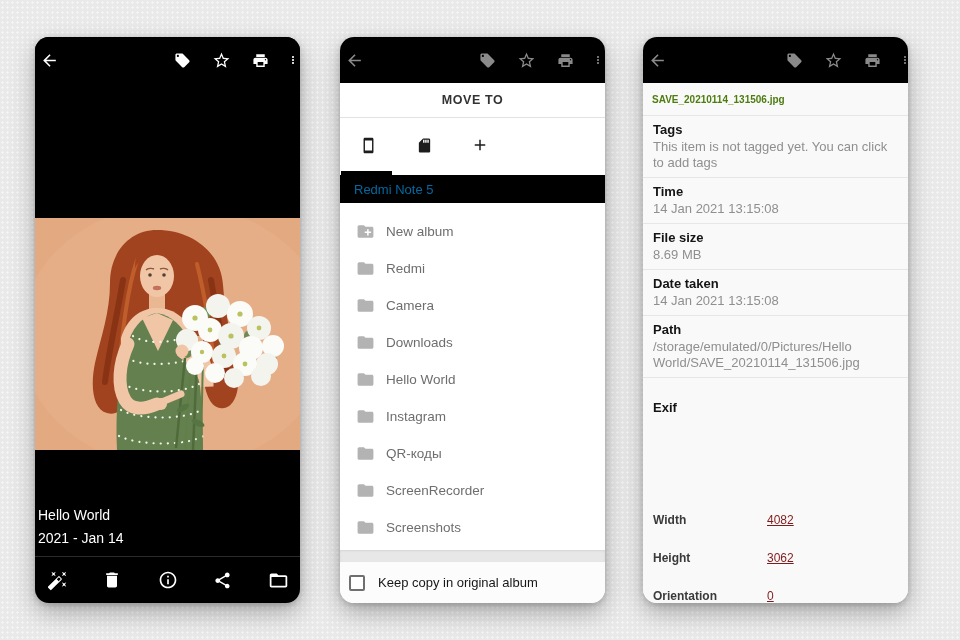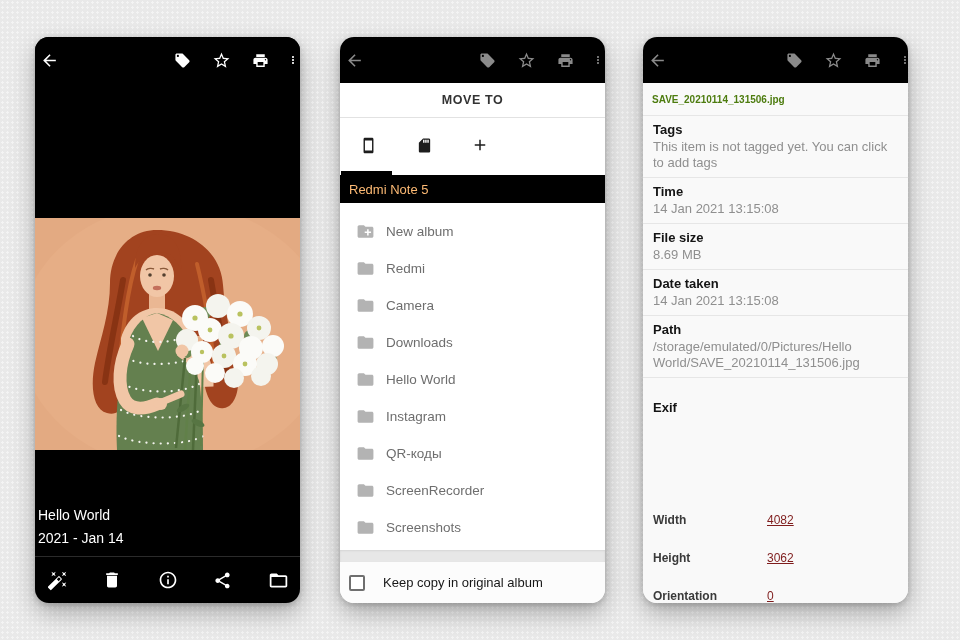--- a/index.html
+++ b/index.html
@@ -54,36 +54,36 @@
     position:absolute; top:46px; left:0; right:0; height:35px; background:#fff;
     border-bottom:1px solid #e2e2e2; display:flex; align-items:center; justify-content:center;
     font-size:12.5px; font-weight:bold; color:#333; letter-spacing:.6px;
   }
   .m-tabs { position:absolute; top:82px; left:0; right:0; height:56px; background:#fff; display:flex; }
   .m-tab { width:56px; height:56px; display:flex; align-items:center; justify-content:center; position:relative; }
   .m-tab svg { fill:#1d1d1d; }
   .m-tab--active::after { content:""; position:absolute; left:1px; right:4px; bottom:0; height:4px; background:#000; }
   .m-device {
     position:absolute; top:138px; left:0; right:0; height:28px; background:#000;
-    color:#fdba74; font-size:13px; display:flex; align-items:center; padding-left:9px;
+    color:#0369a1; font-size:13px; display:flex; align-items:center; padding-left:14px;
   }
   .m-list { position:absolute; top:166px; left:0; right:7px; height:347px; background:#fff; padding-top:10px; overflow:hidden; }
   .m-row { height:37px; display:flex; align-items:center; }
   .m-row .fico { width:19px; height:19px; margin-left:16px; flex:0 0 auto; }
   .m-row .fico svg { fill:#b3b3b3; display:block; }
   .m-row .ftxt { margin-left:11px; font-size:13.5px; color:#6e6e6e; }
   .m-gap { position:absolute; top:513px; left:0; right:0; height:12px; background:#e7e7e7; box-shadow:inset 0 1px 2px rgba(0,0,0,.08); }
   .m-footer {
     position:absolute; top:525px; left:0; right:0; height:41px; background:#fcfcfc;
     display:flex; align-items:center;
   }
   .m-checkbox {
     width:16px; height:16px; margin-left:9px; border:2px solid #6f6f6f; border-radius:2px; background:#fff; flex:0 0 auto;
   }
-  .m-footer-label { margin-left:18px; font-size:13px; color:#161616; font-weight:500; }
+  .m-footer-label { margin-left:13px; font-size:13px; color:#161616; font-weight:500; }
 
   
   .r-content { position:absolute; top:46px; left:0; right:0; bottom:0; background:#f9f9f9; }
   .r-file {
     height:33px; display:flex; align-items:center; padding:0 9px;
     border-bottom:1px solid #e6e6e6; font-weight:bold; font-size:10px; color:#4d7c0f;
   }
   .r-sec { padding:6px 10px; border-bottom:1px solid #e6e6e6; }
   .r-sec .lbl { font-size:13px; font-weight:bold; color:#141414; line-height:15px; margin-bottom:2px; }
   .r-sec .val { font-size:13px; color:#8f8f8f; line-height:16px; }

